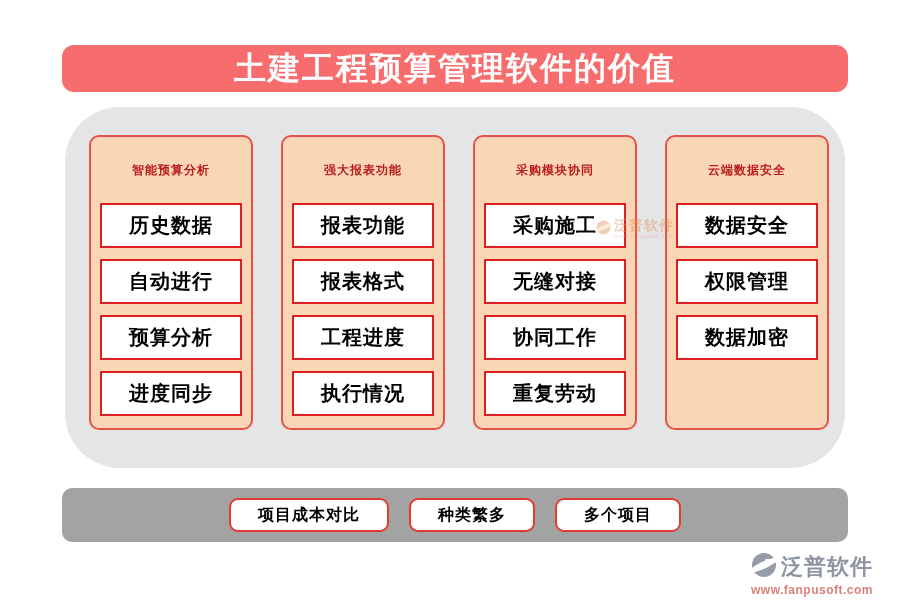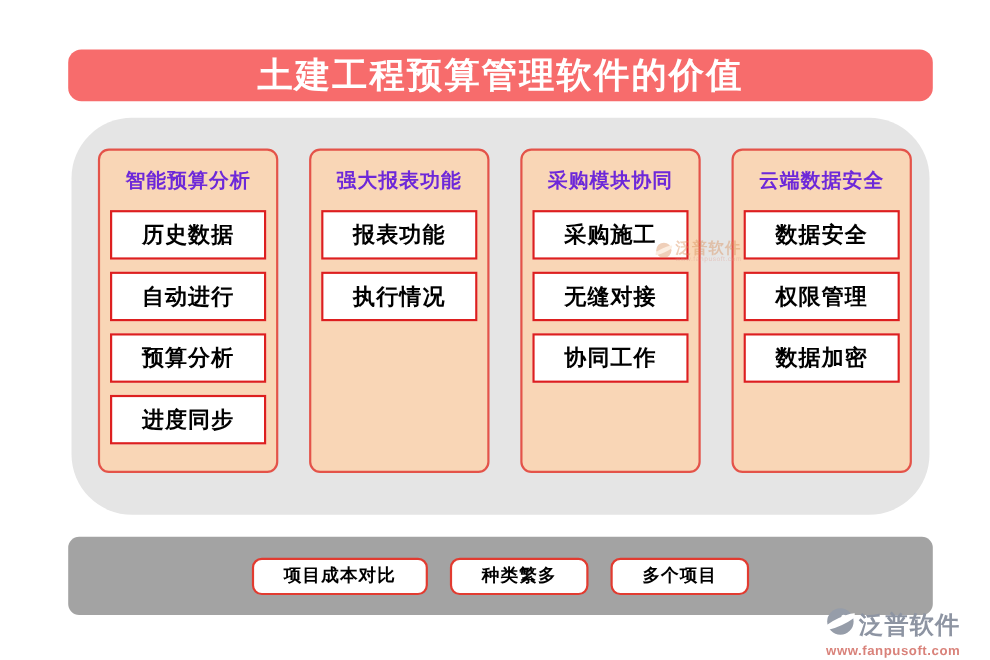--- a/index.html
+++ b/index.html
@@ -29,22 +29,22 @@
   
   .columns {
     position:absolute; left:89px; top:135px; width:741px;
     display:flex; gap:28px;
   }
   .column {
     width:164px; height:295px; box-sizing:border-box;
     background:#F9D6B6; border:2px solid #E45349; border-radius:10px;
   }
   .col-header {
-    height:54px; display:flex; align-items:center; justify-content:center;
-    font-size:18px; font-weight:bold; color:#6d28d9; letter-spacing:1px;
+    height:66px; display:flex; align-items:center; justify-content:center;
+    font-size:12px; font-weight:bold; color:#b91c1c; letter-spacing:1px;
   }
   .col-item {
     margin:0 9px 11px 9px; height:45px; box-sizing:border-box;
     background:#ffffff; border:2px solid #DD1F1F;
     display:flex; align-items:center; justify-content:center;
     font-size:20px; font-weight:bold; color:#000; letter-spacing:1px;
   }
 
   
   .watermark {
@@ -52,21 +52,21 @@
     opacity:0.40; pointer-events:none;
     display:flex; align-items:flex-start; gap:3px;
   }
   .wm-icon { flex:0 0 auto; margin-top:2px; }
   .wm-texts { display:flex; flex-direction:column; }
   .wm-text { font-size:14px; font-weight:bold; color:#D98A52; line-height:15px; letter-spacing:1px; }
   .wm-sub  { font-size:6px; color:#E0988A; letter-spacing:0.5px; }
 
   
   .bottombar {
-    position:absolute; left:62px; top:488px; width:786px; height:71px;
+    position:absolute; left:62px; top:488px; width:786px; height:54px;
     background:#A3A3A3; border-radius:10px;
     display:flex; align-items:center; justify-content:center; gap:20px;
   }
   .pill {
     height:34px; box-sizing:border-box; padding:0 27px;
     background:#ffffff; border:2px solid #E23B30; border-radius:9px;
     display:flex; align-items:center; justify-content:center;
     font-size:16px; font-weight:bold; color:#000; letter-spacing:1px;
     white-space:nowrap;
   }
@@ -95,28 +95,31 @@
     <div class="col-header">智能预算分析</div>
     <div class="col-item">历史数据</div>
     <div class="col-item">自动进行</div>
     <div class="col-item">预算分析</div>
     <div class="col-item">进度同步</div>
   </div>
 
   <div class="column">
     <div class="col-header">强大报表功能</div>
     <div class="col-item">报表功能</div>
+    <div class="col-item">报表格式</div>
+    <div class="col-item">工程进度</div>
     <div class="col-item">执行情况</div>
   </div>
 
   <div class="column">
     <div class="col-header">采购模块协同</div>
     <div class="col-item">采购施工</div>
     <div class="col-item">无缝对接</div>
     <div class="col-item">协同工作</div>
+    <div class="col-item">重复劳动</div>
   </div>
 
   <div class="column">
     <div class="col-header">云端数据安全</div>
     <div class="col-item">数据安全</div>
     <div class="col-item">权限管理</div>
     <div class="col-item">数据加密</div>
   </div>
 
 </div>

